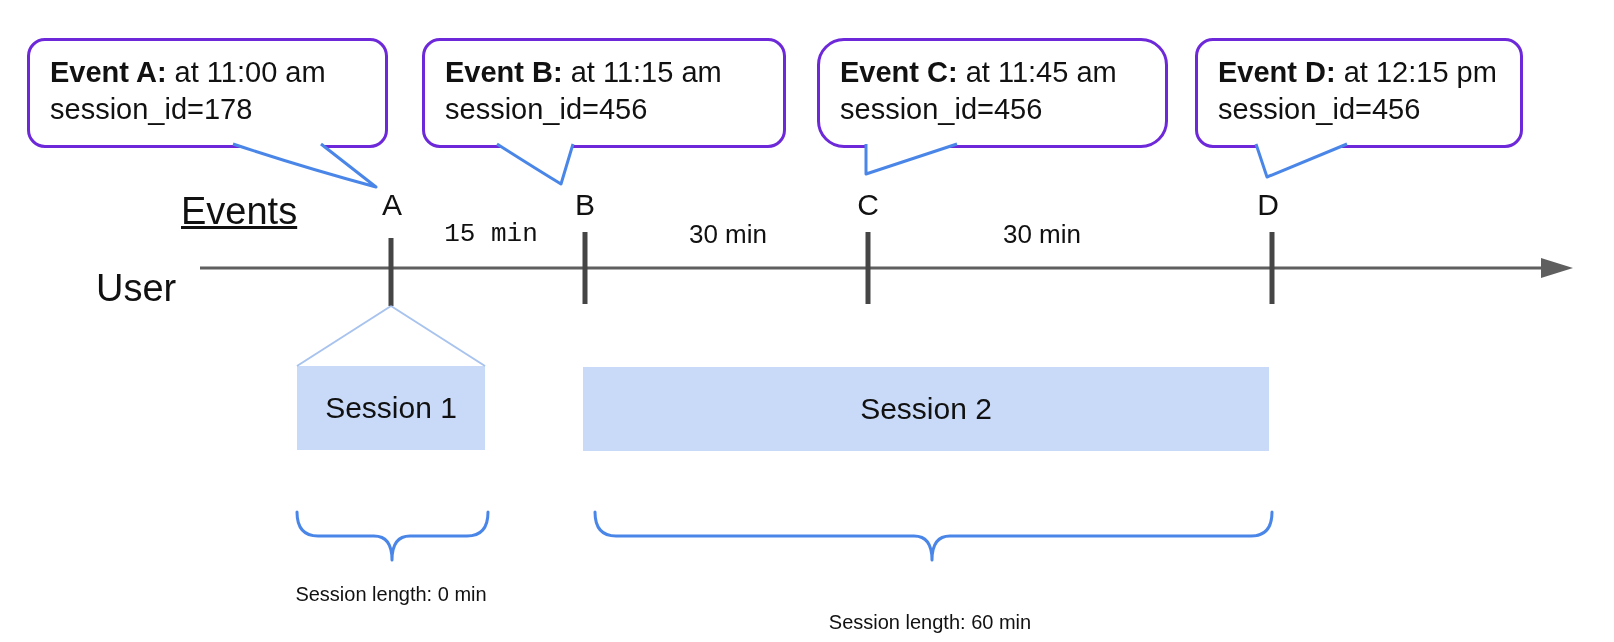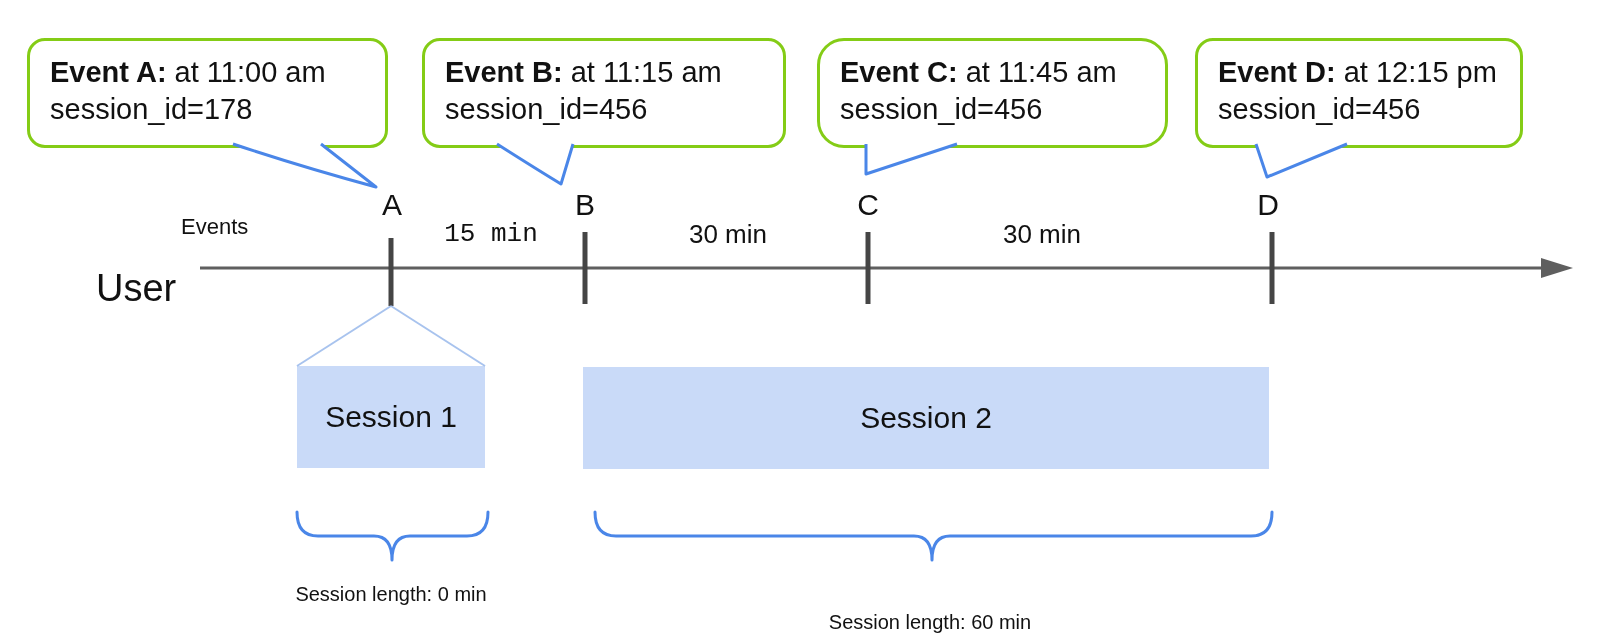--- a/index.html
+++ b/index.html
@@ -8,37 +8,37 @@
     width:1614px;height:642px;
     background:#fff;
     font-family:"Liberation Sans","DejaVu Sans",sans-serif;
     color:#111;
     overflow:hidden;
   }
   .callout{
     position:absolute;
     top:38px;height:110px;
     background:#fff;
-    border:3px solid #84cc16;
+    border:3px solid #6d28d9;
     border-radius:18px;
     box-sizing:border-box;
     padding:13px 20px 0 20px;
     font-size:29px;
     line-height:37px;
     white-space:nowrap;
   }
   .co-bold{font-weight:bold;}
   .lbl{position:absolute;white-space:nowrap;}
-  .events-label{left:181px;top:212px;font-size:22px;line-height:30px;}
+  .events-label{left:181px;top:196px;font-size:38px;line-height:30px;text-decoration:underline;}
   .user-label{left:96px;top:269px;font-size:38px;line-height:38px;}
   .marker{top:190px;font-size:30px;line-height:30px;transform:translateX(-50%);}
   .interval{top:221px;font-size:26px;line-height:26px;transform:translateX(-50%);}
   .session-box{
     position:absolute;
-    height:102px;
+    height:84px;
     background:#c9daf8;
     display:flex;align-items:center;justify-content:center;
     font-size:30px;
   }
   .session-length{top:577px;font-size:20px;line-height:34px;transform:translateX(-50%);}
   .overlay{position:absolute;left:0;top:0;pointer-events:none;}
 </style>
 </head>
 <body>
 

